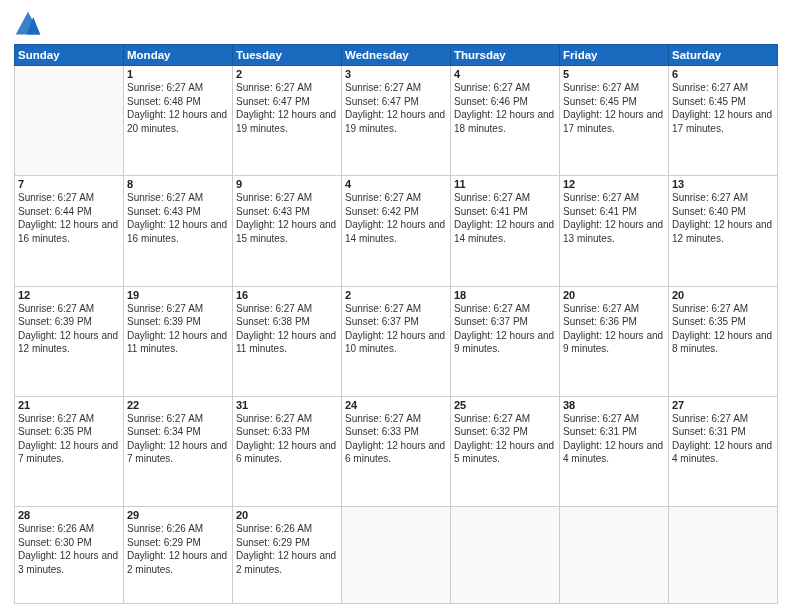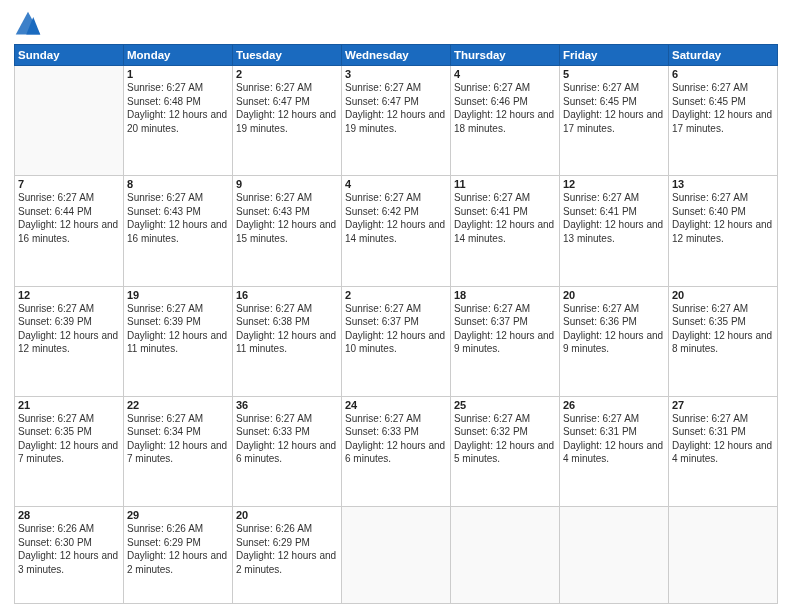--- a/index.html
+++ b/index.html
@@ -271,39 +271,39 @@
           Sunrise: 6:27 AM<br>Sunset: 6:35 PM<br>Daylight: 12 hours and 7 minutes.
         </div>
       </td>
           <td>
         <span class="day-number">22</span>
         <div class="day-info">
           Sunrise: 6:27 AM<br>Sunset: 6:34 PM<br>Daylight: 12 hours and 7 minutes.
         </div>
       </td>
           <td>
-        <span class="day-number">36</span>
+        <span class="day-number">31</span>
         <div class="day-info">
           Sunrise: 6:27 AM<br>Sunset: 6:33 PM<br>Daylight: 12 hours and 6 minutes.
         </div>
       </td>
           <td>
         <span class="day-number">24</span>
         <div class="day-info">
           Sunrise: 6:27 AM<br>Sunset: 6:33 PM<br>Daylight: 12 hours and 6 minutes.
         </div>
       </td>
           <td>
         <span class="day-number">25</span>
         <div class="day-info">
           Sunrise: 6:27 AM<br>Sunset: 6:32 PM<br>Daylight: 12 hours and 5 minutes.
         </div>
       </td>
           <td>
-        <span class="day-number">26</span>
+        <span class="day-number">38</span>
         <div class="day-info">
           Sunrise: 6:27 AM<br>Sunset: 6:31 PM<br>Daylight: 12 hours and 4 minutes.
         </div>
       </td>
           <td>
         <span class="day-number">27</span>
         <div class="day-info">
           Sunrise: 6:27 AM<br>Sunset: 6:31 PM<br>Daylight: 12 hours and 4 minutes.
         </div>
       </td>

